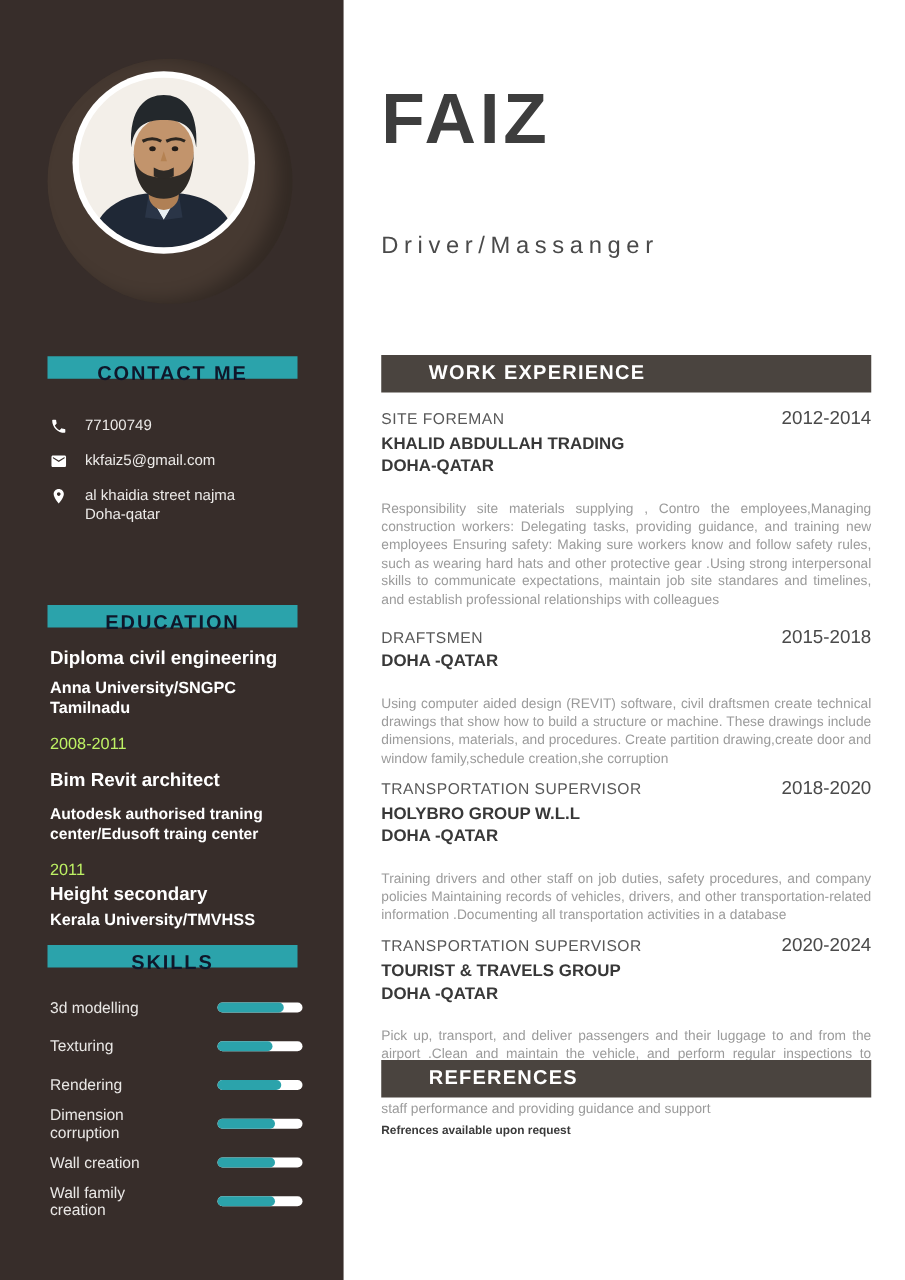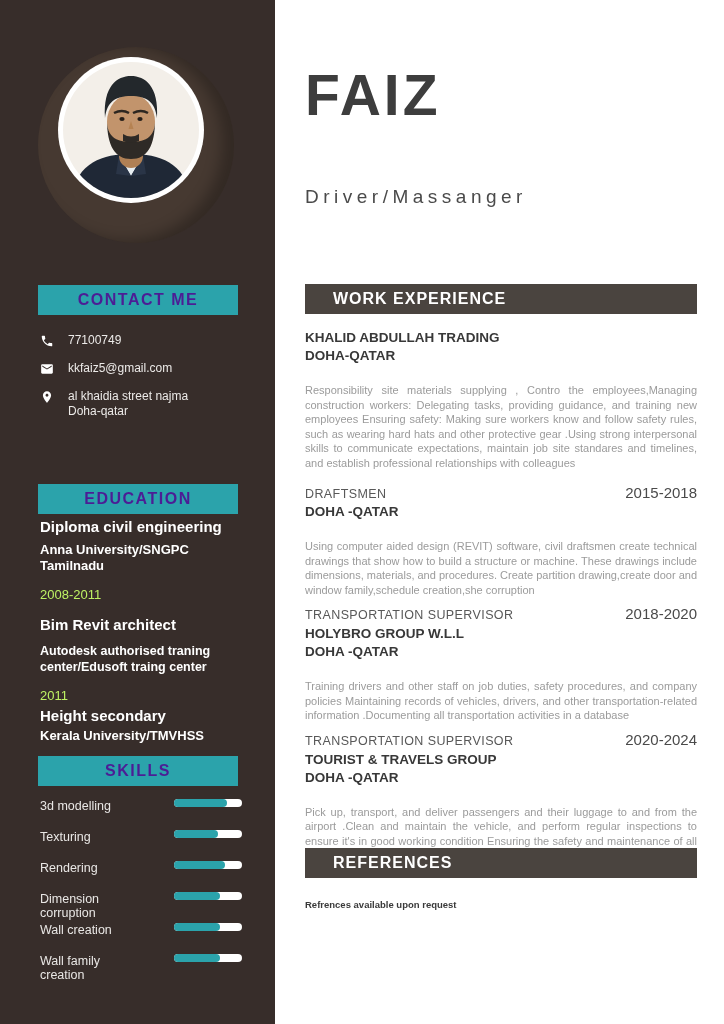--- a/index.html
+++ b/index.html
@@ -4,45 +4,45 @@
 <style>
   html,body{margin:0;padding:0;background:#e9e9e9;}
   .page{position:relative;width:724px;height:1024px;background:#ffffff;
         font-family:"Liberation Sans",sans-serif;overflow:hidden;margin:0 auto;}
   
   .sidebar{position:absolute;left:0;top:0;width:275px;height:1024px;background:#372d2a;}
   .photo-ring{position:absolute;left:38px;top:47px;width:196px;height:196px;border-radius:50%;
               background:#463931;box-shadow:inset -12px -2px 14px rgba(0,0,0,.28);}
   .photo-disc{position:absolute;left:20px;top:10px;width:146px;height:146px;border-radius:50%;
               background:#ffffff;display:flex;align-items:center;justify-content:center;}
-  .side-header{position:absolute;left:38px;width:200px;height:30px;background:#2ba3ab;
-               color:#4c1d95;font-weight:bold;font-size:16px;letter-spacing:1.5px;
+  .side-header{position:absolute;left:38px;width:200px;height:18px;background:#2ba3ab;
+               color:#0f172a;font-weight:bold;font-size:16px;letter-spacing:1.5px;
                text-align:center;line-height:30px;}
   #contact-header{top:285px;}
   #education-header{top:484px;}
   #skills-header{top:756px;}
   .contact-row{position:absolute;left:40px;display:flex;gap:13px;color:#eceae8;font-size:12px;line-height:15px;}
   .contact-row .cicon{width:15px;flex:0 0 15px;display:flex;align-items:flex-start;padding-top:1px;}
   .edu{position:absolute;left:40px;top:518px;width:205px;color:#ffffff;}
   .edu .degree{font-size:15px;font-weight:bold;margin:0 0 7px 0;}
   .edu .school{font-size:13px;font-weight:bold;line-height:16px;margin:0;}
   .edu .years{font-size:13px;color:#bef264;margin:13px 0 14px 0;}
   .skills{position:absolute;left:40px;top:799px;width:202px;}
-  .skill-row{display:flex;align-items:flex-start;justify-content:space-between;height:13px;margin-bottom:18px;gap:27px;}
+  .skill-row{display:flex;align-items:center;justify-content:space-between;height:13px;margin-bottom:18px;gap:27px;}
   .skill-label{font-size:12.5px;color:#e9e7e5;}
   .skill-track{position:relative;width:68px;height:8px;background:#ffffff;border-radius:4px;flex:0 0 68px;}
   .skill-fill{position:absolute;left:0;top:0;height:8px;background:#2ba3ab;border-radius:4px;}
   
   .content{position:absolute;left:275px;top:0;width:449px;height:1024px;background:#ffffff;}
   .name{position:absolute;left:30px;top:62px;font-size:57px;font-weight:800;color:#3d3d3d;
         letter-spacing:3px;margin:0;}
   .role{position:absolute;left:30px;top:186px;font-size:19px;color:#4a4a4a;letter-spacing:4.5px;}
   .main-bar{position:absolute;left:30px;width:392px;height:30px;background:#4a443f;color:#ffffff;
             font-weight:bold;font-size:16px;letter-spacing:1px;line-height:30px;
-            padding-left:28px;box-sizing:border-box;}
+            padding-left:38px;box-sizing:border-box;}
   #work-bar{top:284px;}
   #ref-bar{top:848px;}
   .jobs{position:absolute;left:30px;top:326px;width:392px;}
   .job{margin:0 0 14px 0;}
   .job-head{display:flex;justify-content:space-between;align-items:baseline;}
   .job-title{font-size:12.5px;color:#585858;letter-spacing:.4px;}
   .job-dates{font-size:15px;color:#4a4a4a;}
   .job-company{font-size:13.5px;font-weight:bold;color:#383838;margin-top:4px;}
   .job-location{font-size:13.5px;font-weight:bold;color:#383838;margin-top:3px;}
   .job-desc{font-size:11px;color:#9b9b9b;line-height:14.5px;text-align:justify;margin-top:20px;}
@@ -179,20 +179,24 @@
   <main class="content">
 
     <h1 class="name">FAIZ</h1>
     <div class="role">Driver/Massanger</div>
 
     <div class="main-bar" id="work-bar">WORK EXPERIENCE</div>
 
     <div class="jobs">
 
       <div class="job">
+        <div class="job-head">
+          <span class="job-title">SITE FOREMAN</span>
+          <span class="job-dates">2012-2014</span>
+        </div>
         <div class="job-company">KHALID ABDULLAH TRADING</div>
         <div class="job-location">DOHA-QATAR</div>
         <div class="job-desc">Responsibility site materials supplying , Contro the employees,Managing construction workers: Delegating tasks, providing guidance, and training new employees Ensuring safety: Making sure workers know and follow safety rules, such as wearing hard hats and other protective gear .Using strong interpersonal skills to communicate expectations, maintain job site standares and timelines, and establish professional relationships with colleagues</div>
       </div>
 
       <div class="job" style="margin-bottom:8px;">
         <div class="job-head">
           <span class="job-title">DRAFTSMEN</span>
           <span class="job-dates">2015-2018</span>
         </div>

